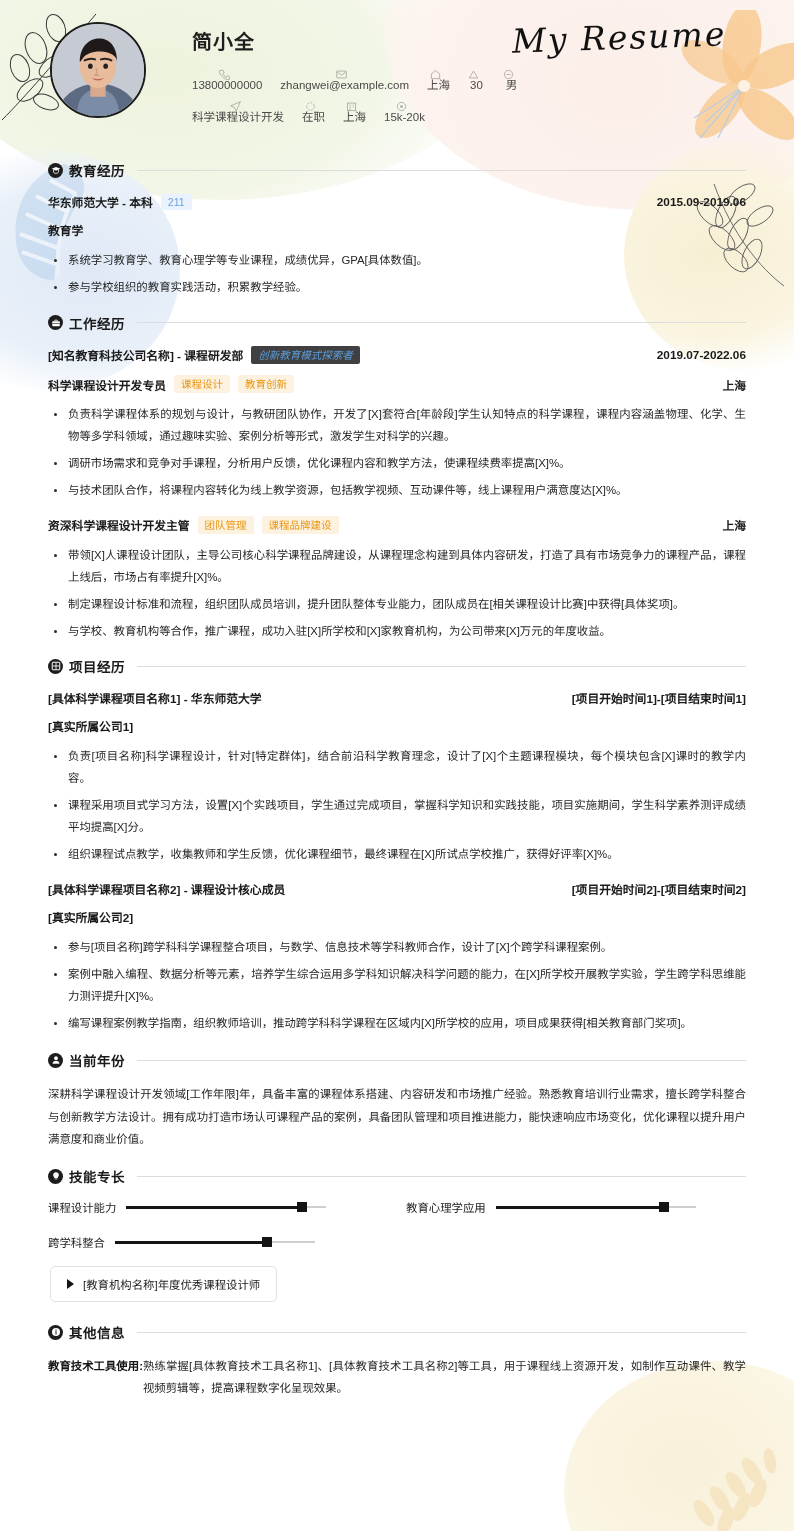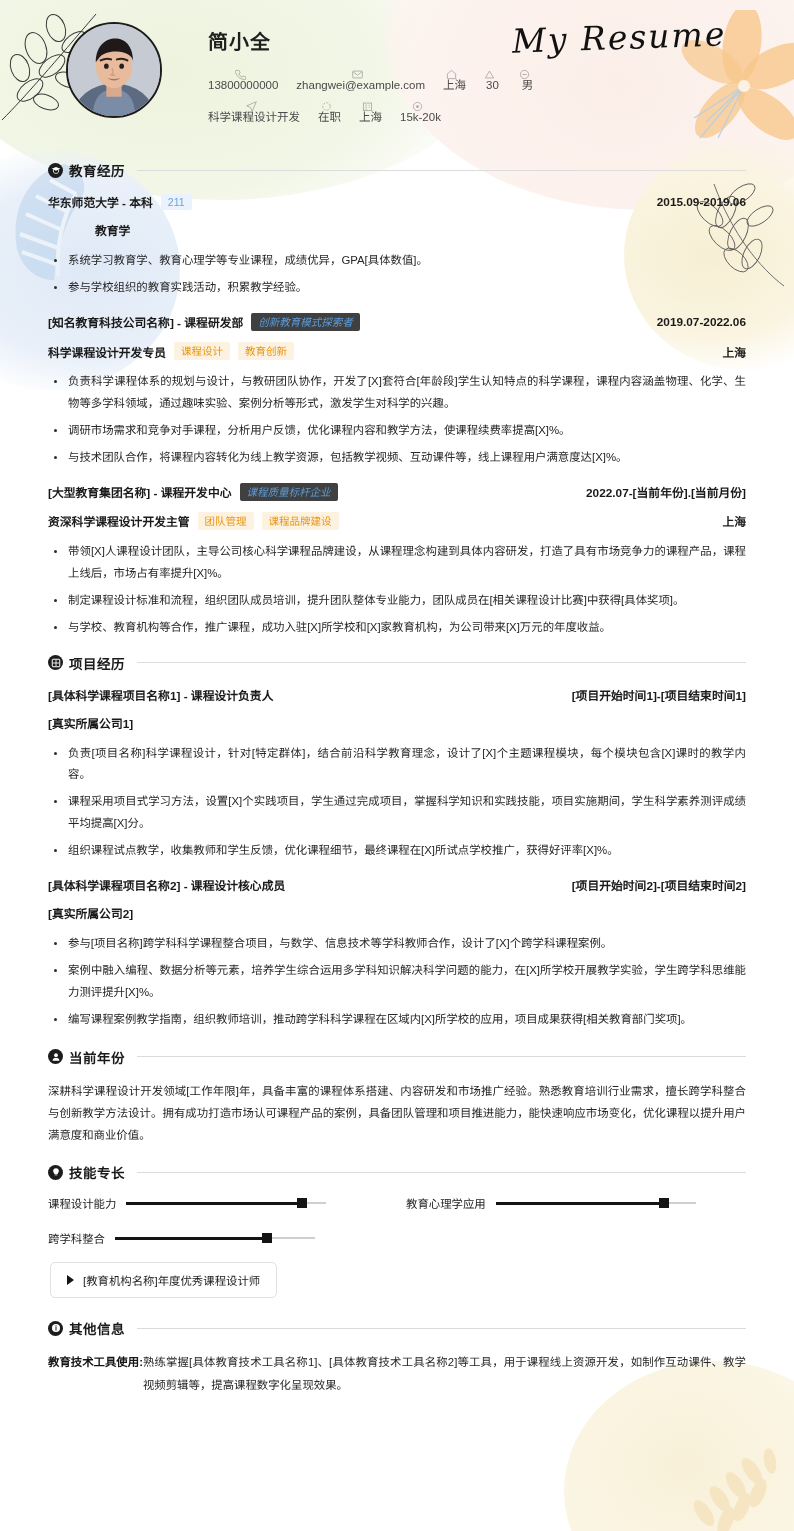--- a/index.html
+++ b/index.html
@@ -48,21 +48,21 @@
     bottom: -90px; right: -70px;
     width: 300px; height: 260px;
     background: radial-gradient(ellipse at 40% 40%, #f8f0d8 0%, #fbf5e4 52%, rgba(251,245,228,0) 78%);
     border-radius: 50%;
   }
 
   
   .header {
     position: relative; z-index: 3;
     display: flex; align-items: flex-start;
-    padding: 16px 40px 14px 56px;
+    padding: 16px 40px 14px 40px;
     min-height: 130px;
   }
   .avatar-wrap {
     width: 96px; height: 96px;
     flex: 0 0 96px;
     border-radius: 50%;
     border: 2px solid #1c1c1c;
     overflow: hidden;
     margin-top: 6px;
     margin-left: 10px;
@@ -118,21 +118,21 @@
   .entry-title { font-size: 11.8px; font-weight: 700; color: #1a1a1a; }
   .entry-sub { font-size: 11.8px; font-weight: 700; color: #1a1a1a; }
   .entry-date { font-size: 11.8px; font-weight: 700; color: #1a1a1a; white-space: nowrap; }
   .entry-loc { font-size: 11.8px; font-weight: 700; color: #1a1a1a; white-space: nowrap; }
 
   .tag { font-size: 10.5px; padding: 2px 7px; border-radius: 2px; line-height: 1.35; white-space: nowrap; }
   .tag-blue { background: #404040; color: #5b9bd9; font-style: italic; }
   .tag-orange { background: #fdf1e0; color: #e9950f; }
   .badge-211 { background: #eaf3fd; color: #6aa3dd; font-size: 10.5px; padding: 2px 7px; border-radius: 2px; }
 
-  .major { font-size: 11.8px; font-weight: 700; color: #1a1a1a; margin-bottom: 12px; margin-left: 47px; }
+  .major { font-size: 11.8px; font-weight: 700; color: #1a1a1a; margin-bottom: 12px; }
   .company-real { font-size: 11.8px; font-weight: 700; color: #1a1a1a; margin-bottom: 12px; }
 
   ul.bullets { list-style: none; margin: 0 0 0 2px; padding: 0; }
   ul.bullets li {
     position: relative; padding-left: 18px;
     font-size: 11.4px; line-height: 1.92; color: #262626;
     margin-bottom: 5px; text-align: justify;
   }
   ul.bullets li::before {
     content: ""; position: absolute; left: 4px; top: 9px;
@@ -380,20 +380,31 @@
         </div>
         <div class="major">教育学</div>
         <ul class="bullets">
           <li>系统学习教育学、教育心理学等专业课程，成绩优异，GPA[具体数值]。</li>
           <li>参与学校组织的教育实践活动，积累教学经验。</li>
         </ul>
       </div>
     </div>
 
     <div class="section">
+      <div class="sec-head">
+        <span class="sec-icon">
+          <svg width="10" height="10" viewBox="0 0 16 16">
+              <rect x="2" y="5" width="12" height="8" rx="1" fill="#fff"></rect>
+              <path d="M6,5 L6,3.4 h4 L10,5" fill="none" stroke="#fff" stroke-width="1.3"></path>
+              <rect x="2" y="8" width="12" height="1" fill="#1d1d1d"></rect>
+            </svg>
+        </span>
+        <span class="sec-title">工作经历</span>
+        <span class="sec-rule"></span>
+      </div>
 
       <div class="entry">
         <div class="entry-line">
           <div class="entry-left">
             <span class="entry-title">[知名教育科技公司名称] - 课程研发部</span>
             <span class="tag tag-blue">创新教育模式探索者</span>
           </div>
           <span class="entry-date">2019.07-2022.06</span>
         </div>
         <div class="entry-line">
@@ -407,27 +418,20 @@
         <ul class="bullets">
           <li>负责科学课程体系的规划与设计，与教研团队协作，开发了[X]套符合[年龄段]学生认知特点的科学课程，课程内容涵盖物理、化学、生物等多学科领域，通过趣味实验、案例分析等形式，激发学生对科学的兴趣。</li>
           <li>调研市场需求和竞争对手课程，分析用户反馈，优化课程内容和教学方法，使课程续费率提高[X]%。</li>
           <li>与技术团队合作，将课程内容转化为线上教学资源，包括教学视频、互动课件等，线上课程用户满意度达[X]%。</li>
         </ul>
       </div>
 
       <div class="entry">
         <div class="entry-line">
           <div class="entry-left">
-            <span class="entry-title">[大型教育集团名称] - 课程开发中心</span>
-            <span class="tag tag-blue">课程质量标杆企业</span>
-          </div>
-          <span class="entry-date">2022.07-[当前年份].[当前月份]</span>
-        </div>
-        <div class="entry-line">
-          <div class="entry-left">
             <span class="entry-sub">资深科学课程设计开发主管</span>
             <span class="tag tag-orange">团队管理</span>
             <span class="tag tag-orange">课程品牌建设</span>
           </div>
           <span class="entry-loc">上海</span>
         </div>
         <ul class="bullets">
           <li>带领[X]人课程设计团队，主导公司核心科学课程品牌建设，从课程理念构建到具体内容研发，打造了具有市场竞争力的课程产品，课程上线后，市场占有率提升[X]%。</li>
           <li>制定课程设计标准和流程，组织团队成员培训，提升团队整体专业能力，团队成员在[相关课程设计比赛]中获得[具体奖项]。</li>
           <li>与学校、教育机构等合作，推广课程，成功入驻[X]所学校和[X]家教育机构，为公司带来[X]万元的年度收益。</li>
@@ -442,21 +446,21 @@
               <rect x="2" y="2" width="12" height="12" rx="1" fill="none" stroke="#fff" stroke-width="1.6"></rect>
               <path d="M8,3 L8,13 M3,8 L13,8" stroke="#fff" stroke-width="1.4"></path>
             </svg>
         </span>
         <span class="sec-title">项目经历</span>
         <span class="sec-rule"></span>
       </div>
 
       <div class="entry">
         <div class="entry-line">
-          <span class="entry-title">[具体科学课程项目名称1] - 课程设计负责人</span>
+          <span class="entry-title">[具体科学课程项目名称1] - 华东师范大学</span>
           <span class="entry-date">[项目开始时间1]-[项目结束时间1]</span>
         </div>
         <div class="company-real">[真实所属公司1]</div>
         <ul class="bullets">
           <li>负责[项目名称]科学课程设计，针对[特定群体]，结合前沿科学教育理念，设计了[X]个主题课程模块，每个模块包含[X]课时的教学内容。</li>
           <li>课程采用项目式学习方法，设置[X]个实践项目，学生通过完成项目，掌握科学知识和实践技能，项目实施期间，学生科学素养测评成绩平均提高[X]分。</li>
           <li>组织课程试点教学，收集教师和学生反馈，优化课程细节，最终课程在[X]所试点学校推广，获得好评率[X]%。</li>
         </ul>
       </div>
 

